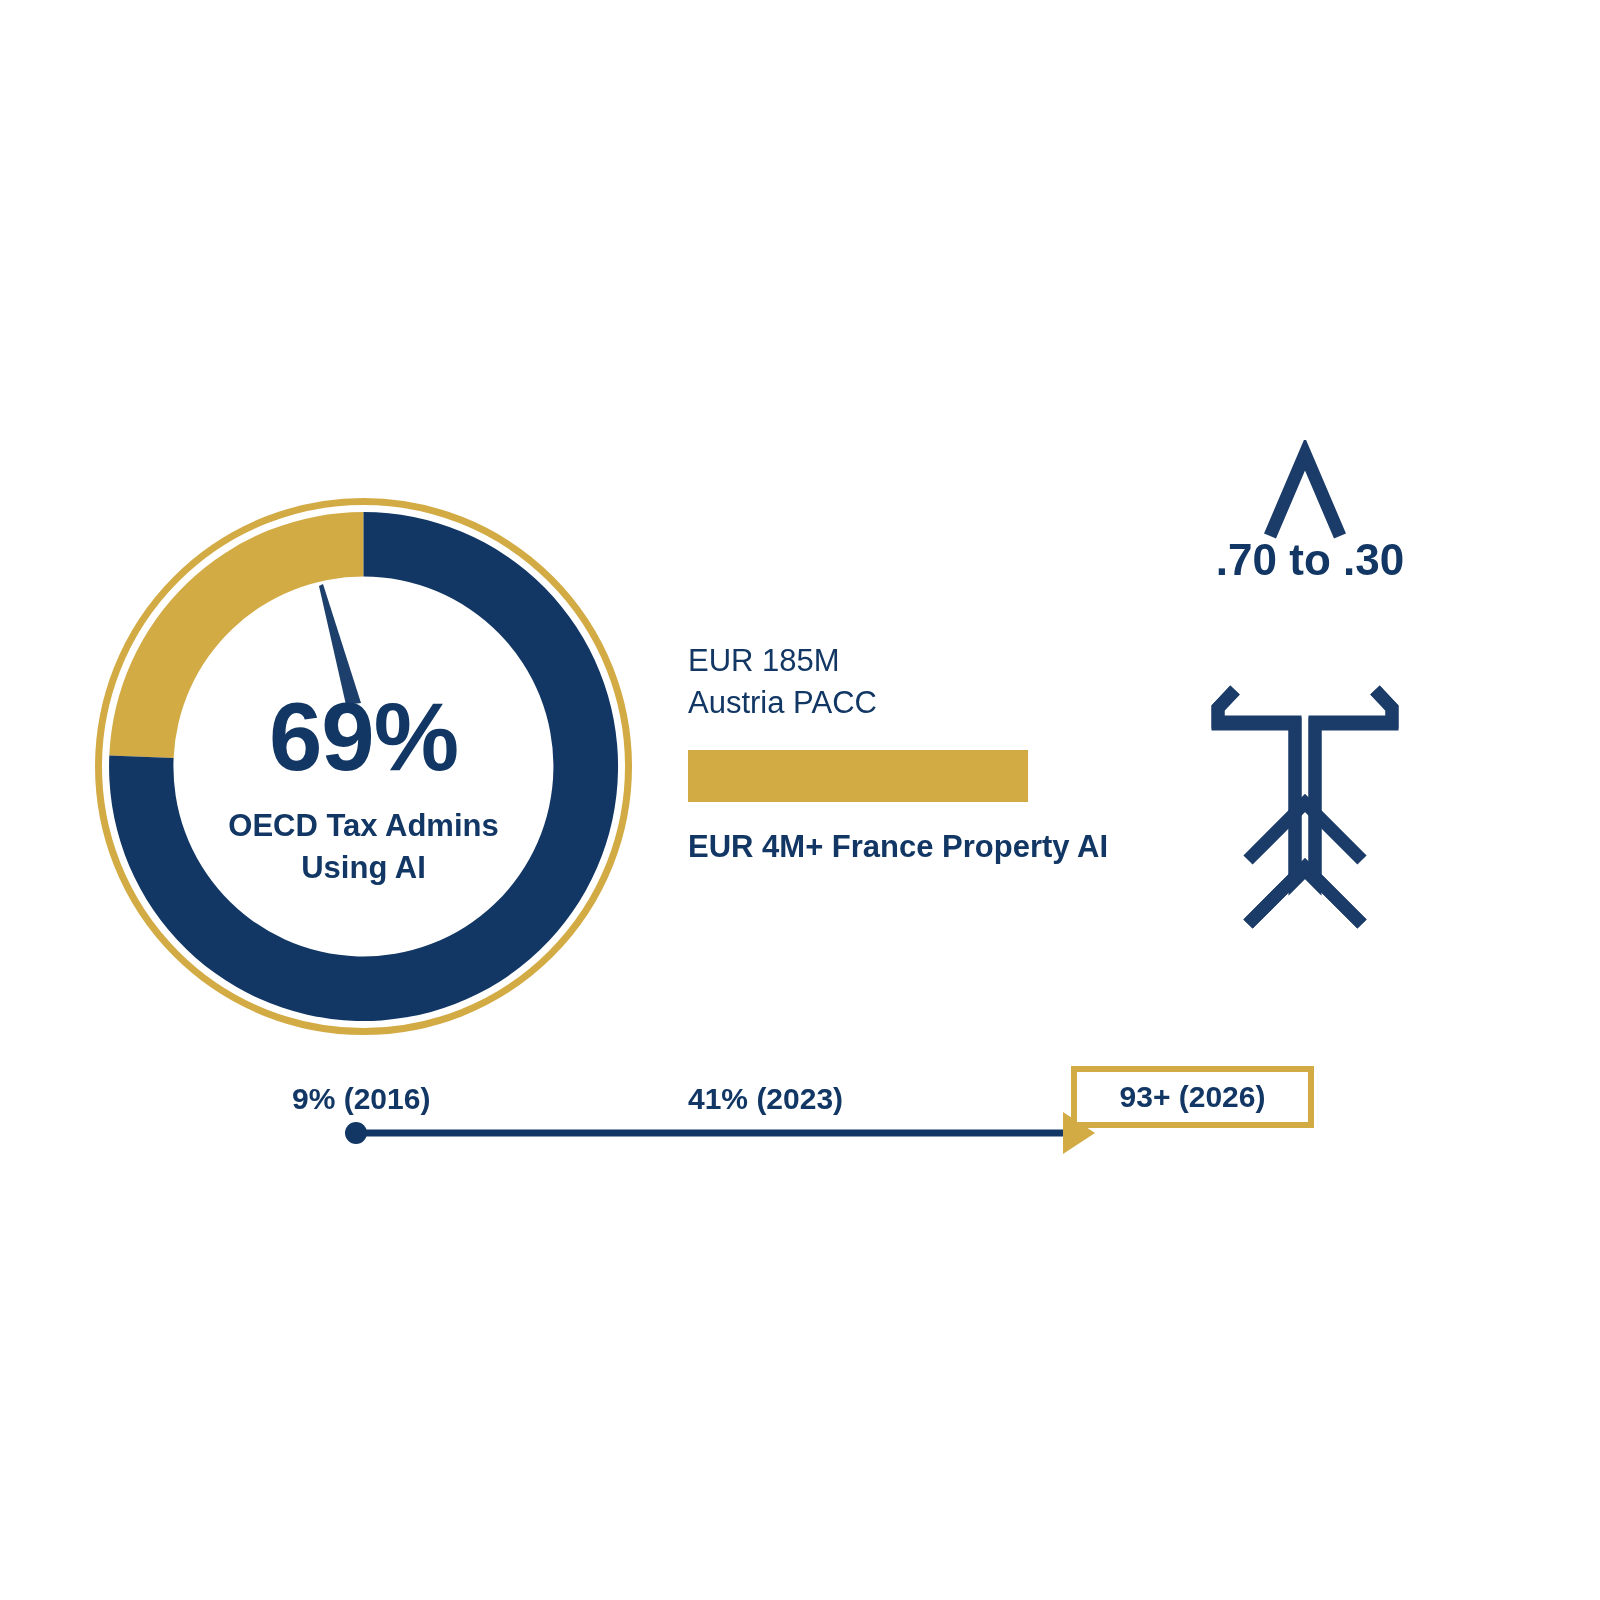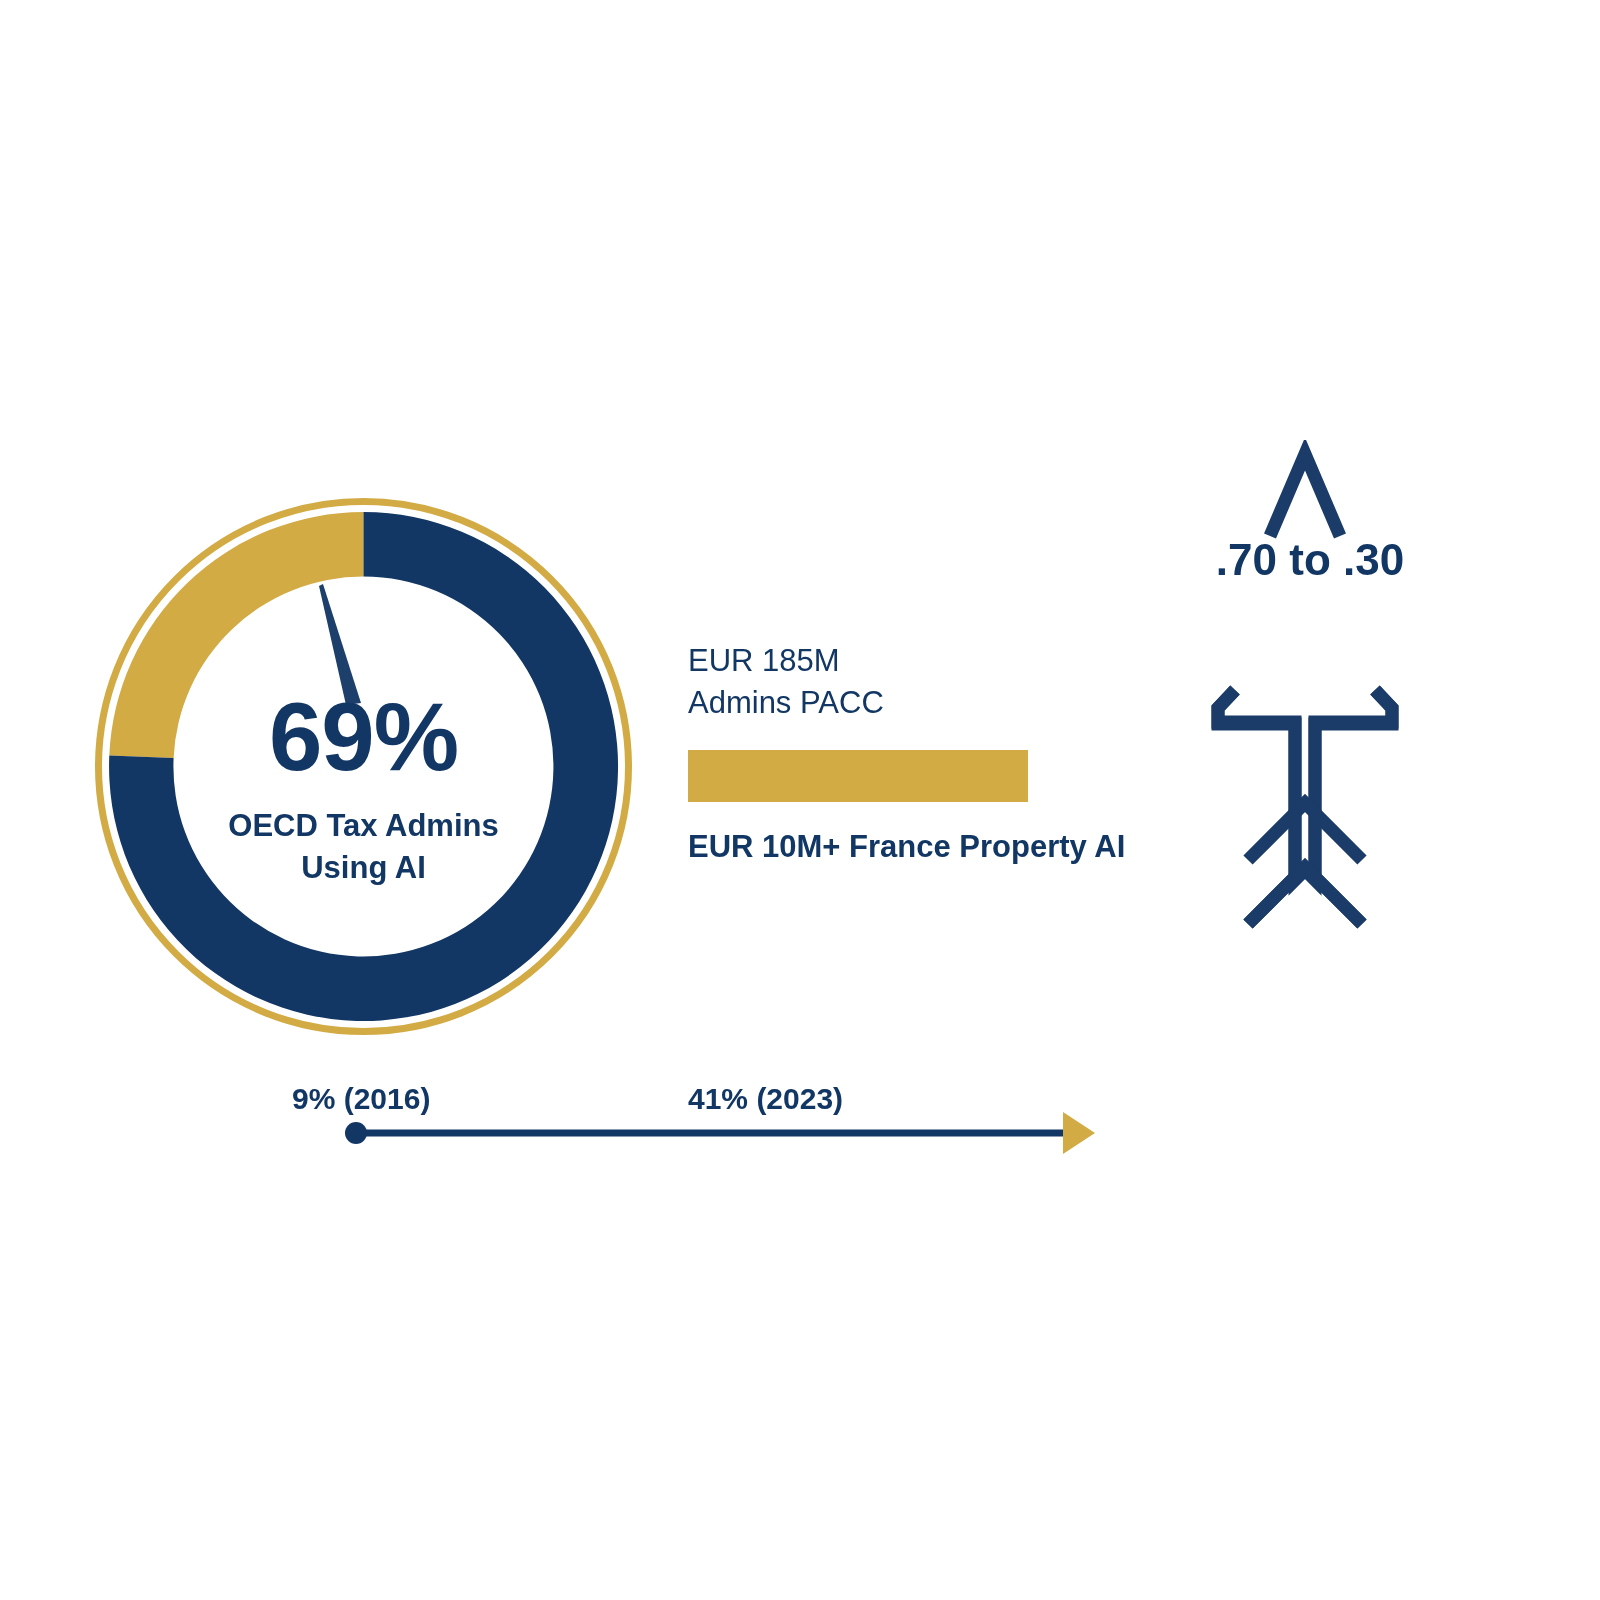--- a/index.html
+++ b/index.html
@@ -195,23 +195,23 @@
       <div id="donut-pct">69%</div>
       <div id="donut-caption">
         <div>OECD Tax Admins</div>
         <div>Using AI</div>
       </div>
     </div>
   </div>
 
   <div id="middle-block">
     <div class="mid-line">EUR 185M</div>
-    <div class="mid-line">Admins PACC</div>
+    <div class="mid-line">Austria PACC</div>
     <div id="mid-bar"></div>
-    <div id="mid-bottom-label">EUR 10M+ France Property AI</div>
+    <div id="mid-bottom-label">EUR 4M+ France Property AI</div>
   </div>
 
   <div id="roi-block">
     <svg id="roi-svg" viewBox="0 0 300 490">
 
       <polyline points="110,96 145,14 180,96" fill="none" stroke="#1b3b68" stroke-width="13" stroke-linejoin="miter" stroke-linecap="butt"></polyline>
 
       <polyline points="75,250 58,268 58,282 135,282 135,440 145,430" fill="none" stroke="#1b3b68" stroke-width="13" stroke-linejoin="miter" stroke-linecap="butt"></polyline>
 
       <polyline points="215,250 232,268 232,282 155,282 155,440 145,430" fill="none" stroke="#1b3b68" stroke-width="13" stroke-linejoin="miter" stroke-linecap="butt"></polyline>
@@ -238,15 +238,18 @@
   <div id="timeline">
     <div class="tl-label" id="tl-label-start">9% (2016)</div>
     <div class="tl-label" id="tl-label-mid">41% (2023)</div>
 
     <svg id="tl-svg" viewBox="0 0 1060 120">
       <line x1="76" y1="73" x2="785" y2="73" stroke="#123764" stroke-width="7"></line>
       <circle cx="76" cy="73" r="11" fill="#123764"></circle>
       <polygon points="783,52 783,94 815,73" fill="#d3ab45"></polygon>
     </svg>
 
+    <div id="tl-future-box">
+      <span id="tl-future-label">93+ (2026)</span>
+    </div>
   </div>
 
 </div>
 
 </body></html>

